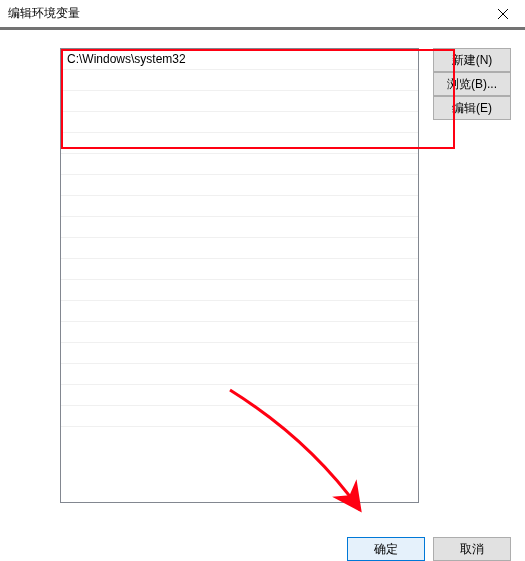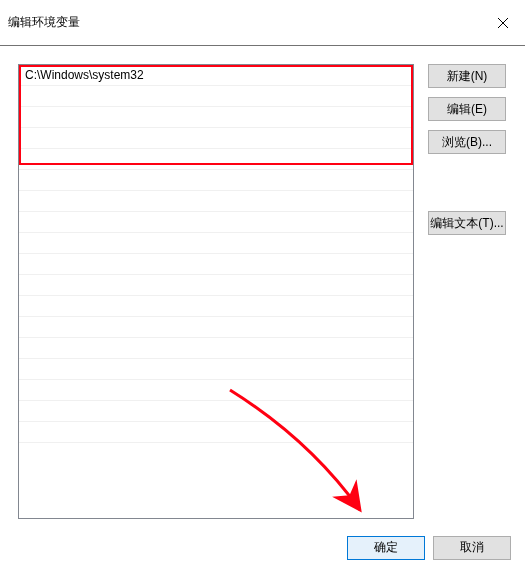--- a/index.html
+++ b/index.html
@@ -5,22 +5,22 @@
     * { box-sizing: border-box; margin: 0; padding: 0; }
     body {
       font-family: "Microsoft YaHei", "Segoe UI", sans-serif;
       font-size: 12px;
       background: #fff;
       width: 525px;
       height: 561px;
       overflow: hidden;
     }
     .titlebar {
-      height: 46px;
-      border-bottom: 1px solid #737373;
+      height: 30px;
+      border-bottom: 3px solid #737373;
       display: flex;
       align-items: center;
       padding: 0 0 0 8px;
       background: #fff;
     }
     .titlebar-text { flex: 1; font-size: 12px; color: #000; }
     .close-btn {
       width: 45px; height: 30px;
       display: flex; align-items: center; justify-content: center;
       cursor: pointer;
@@ -31,20 +31,21 @@
       padding: 18px 14px 14px 18px;
       gap: 14px;
       height: calc(561px - 30px - 50px);
     }
     .list-area {
       width: 396px;
       height: 455px;
       border: 1px solid #828790;
       background: #fff;
       position: relative;
+      margin-left: 42px;
     }
     .highlight-box {
       position: absolute;
       top: 0; left: 0;
       width: 394px;
       height: 100px;
       border: 2px solid #ff0012;
       pointer-events: none;
     }
     .list-row {
@@ -64,29 +65,28 @@
       width: 78px;
     }
     .btn {
       width: 78px;
       height: 24px;
       border: 1px solid #adadad;
       background: #e1e1e1;
       font-size: 12px;
       font-family: inherit;
       cursor: pointer;
-      margin-bottom: 9px;
       color: #000;
     }
     .btn-gap { height: 24px; }
     .footer {
       height: 50px;
       display: flex;
       justify-content: flex-end;
-      align-items: center;
+      align-items: flex-end;
       padding-right: 14px;
       gap: 8px;
     }
     .btn-primary {
       border: 1px solid #0078d7;
       background: #e5f1fb;
     }
     .arrow {
       position: absolute;
       left: 220px;
@@ -125,25 +125,24 @@
     <div class="list-row empty">.</div>
     <div class="list-row empty">.</div>
     <div class="list-row empty">.</div>
     <div class="list-row empty">.</div>
     <div class="list-row empty">.</div>
     <div class="list-row empty">.</div>
   </div>
 
   <div class="side-buttons">
     <button class="btn">新建(N)</button>
+    <button class="btn">浏览(B)...</button>
     <button class="btn">编辑(E)</button>
-    <button class="btn">浏览(B)...</button>
     <div class="btn-gap"></div>
     <div class="btn-gap"></div>
-    <button class="btn">编辑文本(T)...</button>
   </div>
 </div>
 
 <div class="footer">
   <button class="btn btn-primary">确定</button>
   <button class="btn">取消</button>
 </div>
 
 <svg class="arrow" width="180" height="160">
   <defs>

